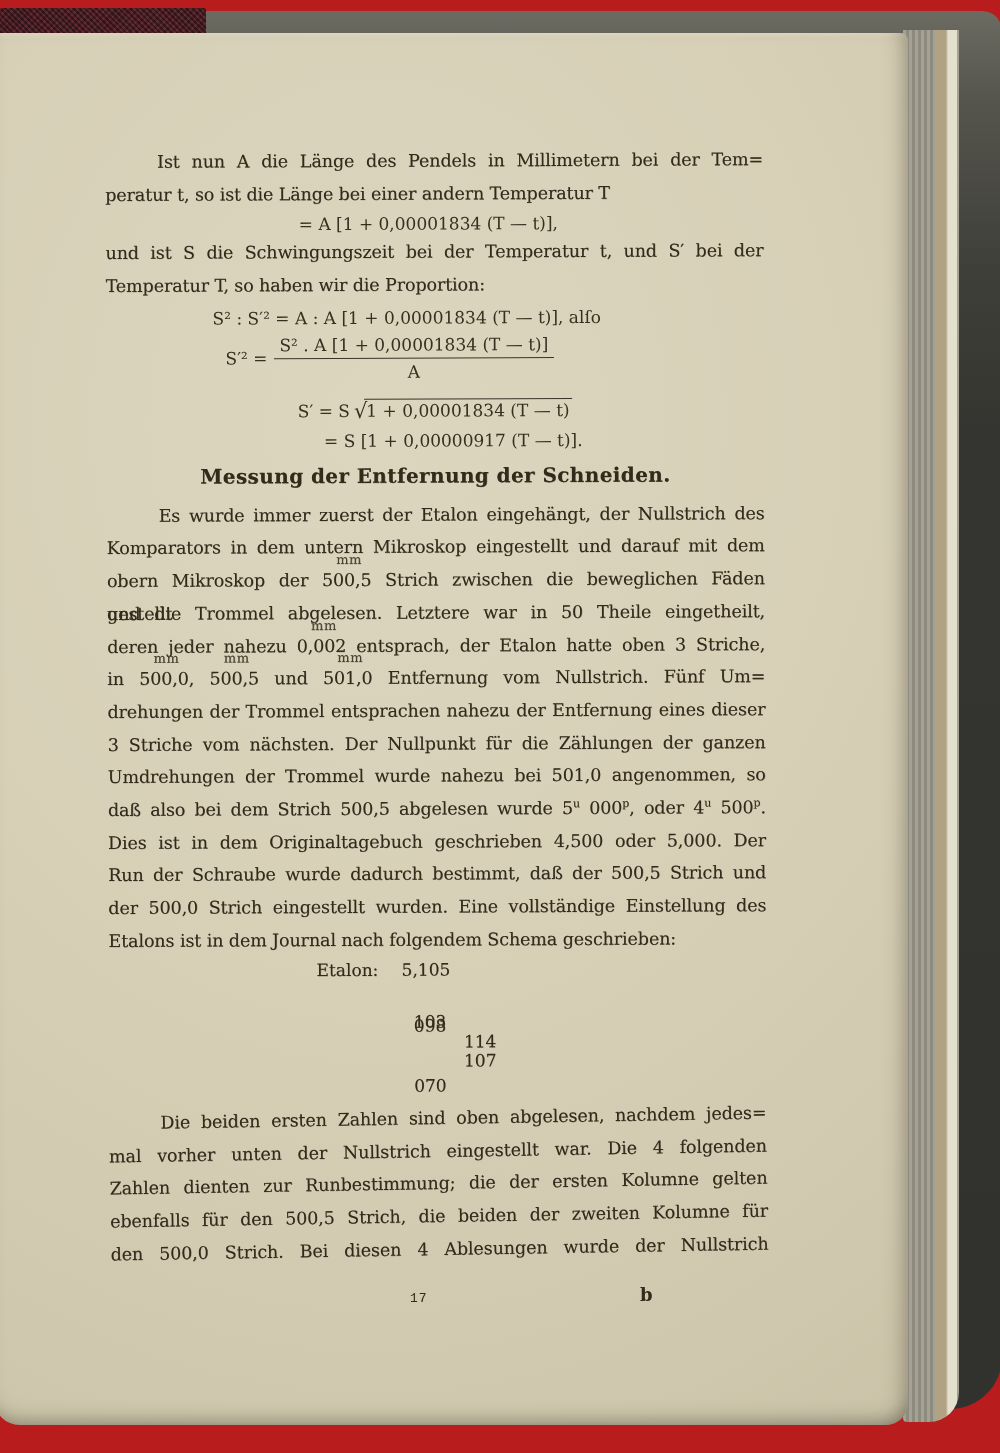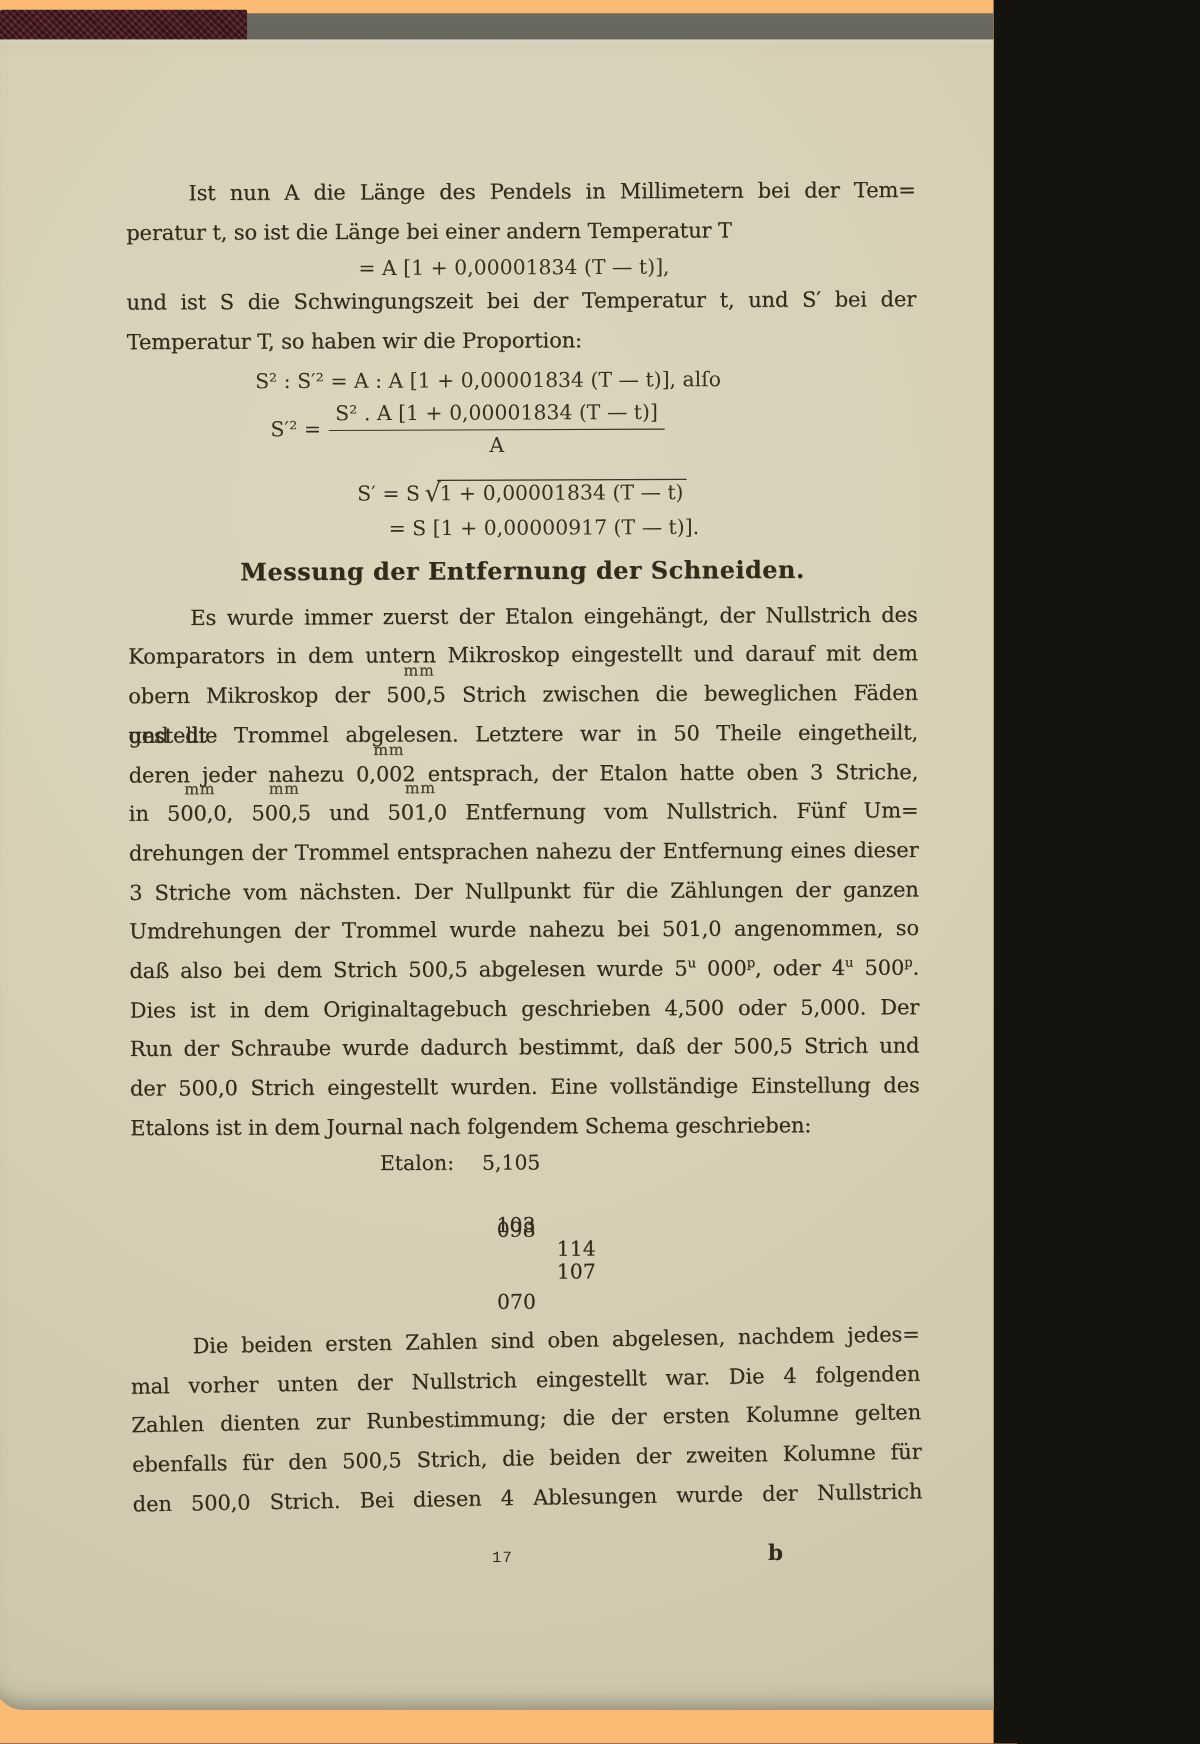--- a/index.html
+++ b/index.html
@@ -2,21 +2,21 @@
 <html><head>
 <meta charset="utf-8">
 <style>
   html,body{margin:0;padding:0;}
   body{
     width:1000px;height:1453px;
     background:#14130e;
     font-family:"DejaVu Serif", serif;
     overflow:hidden;
   }
-  .photo{position:relative;width:828px;height:1453px;background:#fdba74;overflow:hidden;}
+  .photo{position:relative;width:1000px;height:1453px;background:#b91c1c;overflow:hidden;}
 
   
   .board{
     position:absolute;left:-30px;top:11px;width:1032px;height:1398px;
     border-radius:20px 20px 52px 8px;
     background:linear-gradient(180deg,#6b6b62 0px,#55554d 90px,#3e3f39 260px,#343530 420px,#31322d 100%);
   }
   
   .spine{
     position:absolute;left:0;top:8px;width:206px;height:30px;

